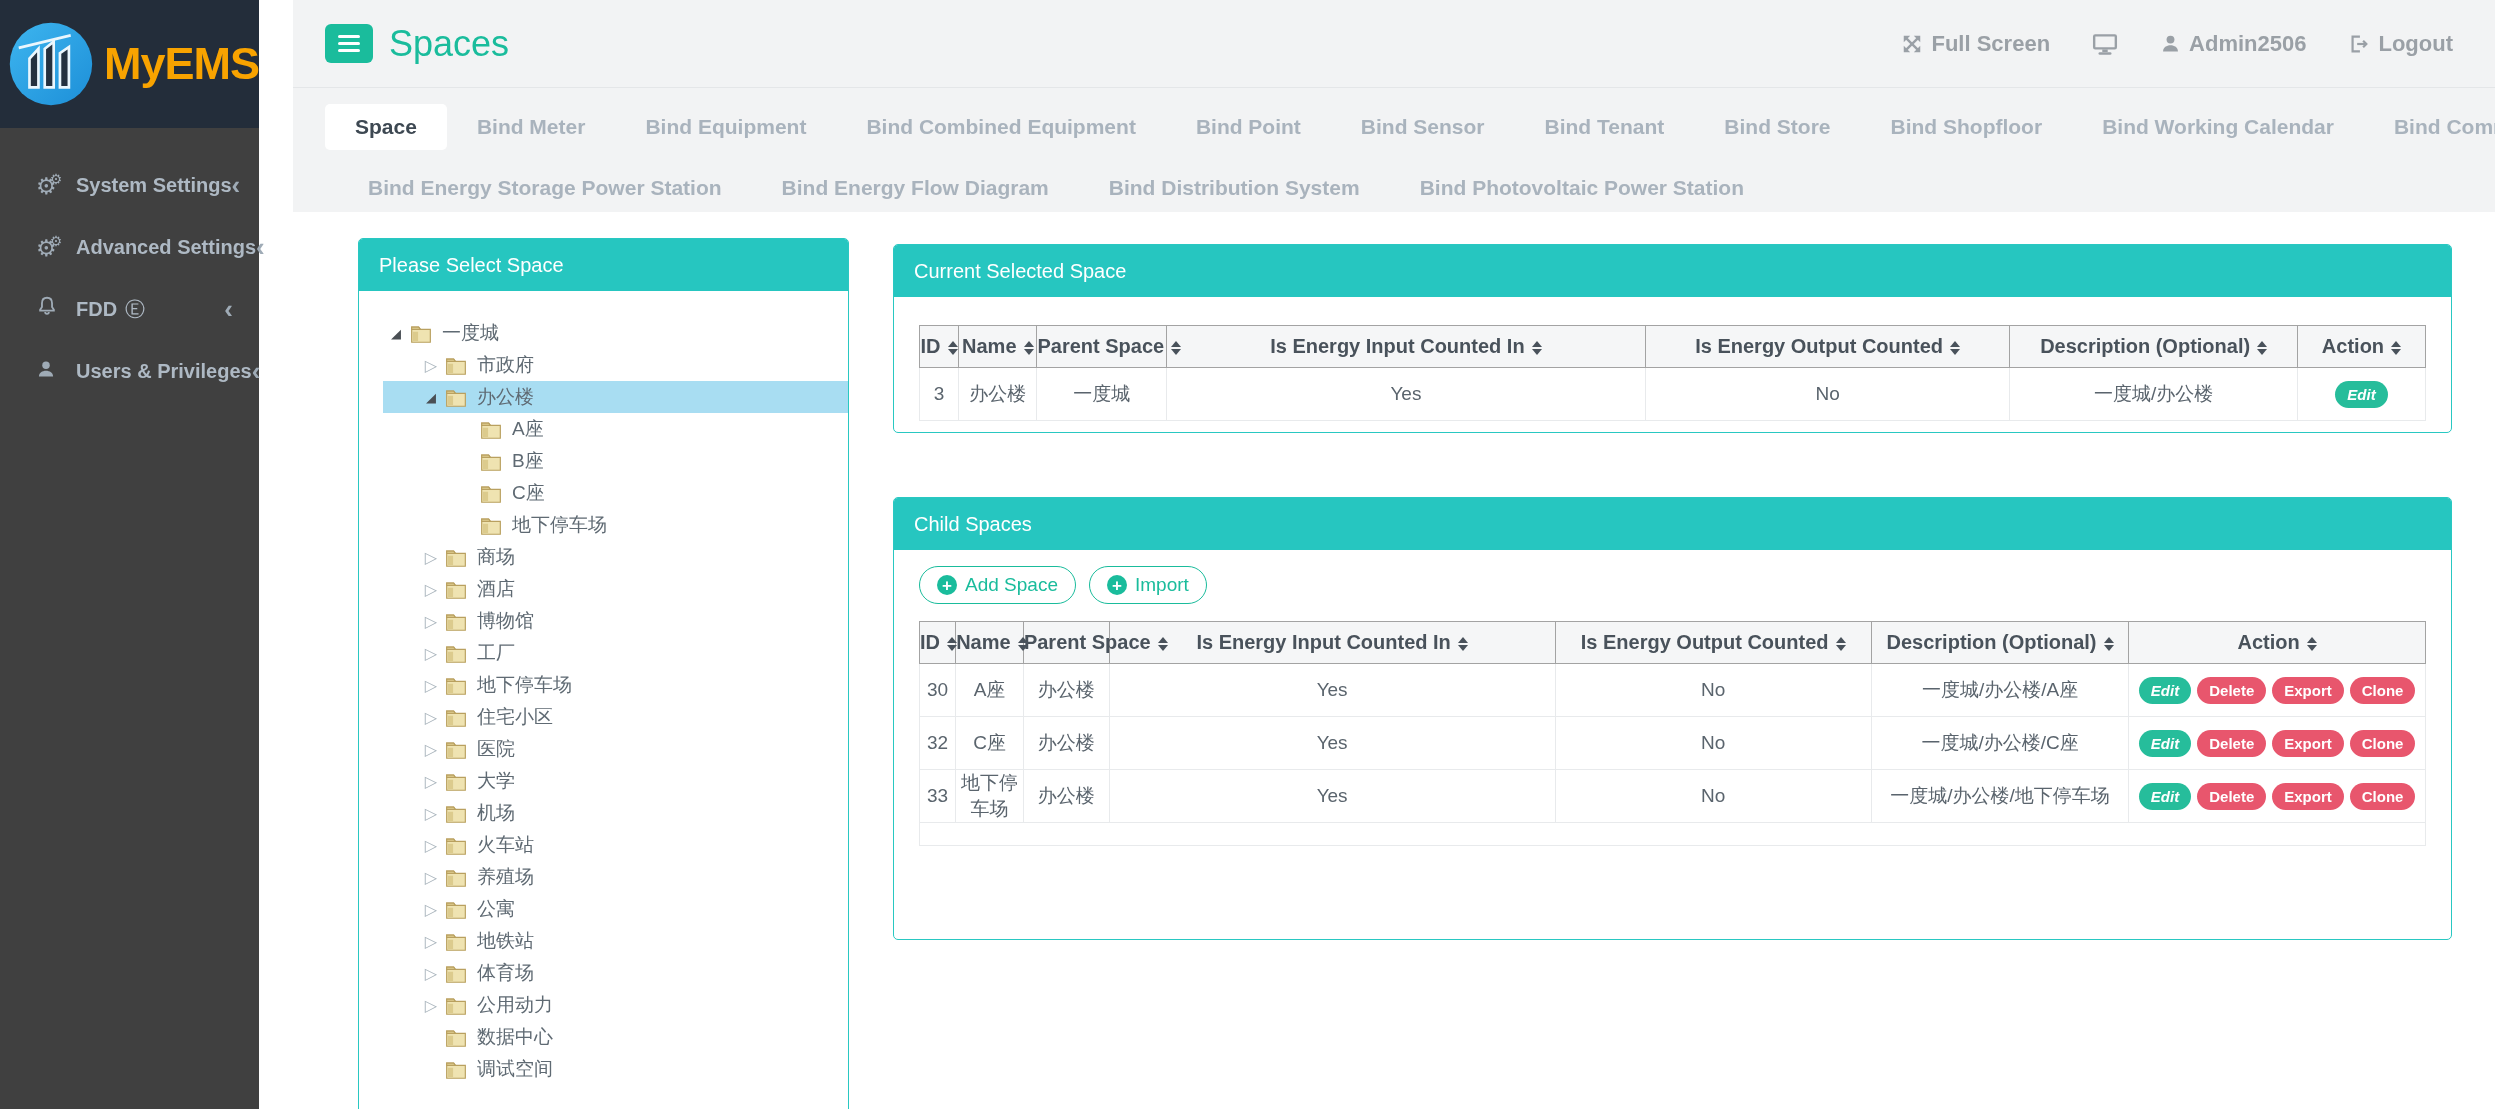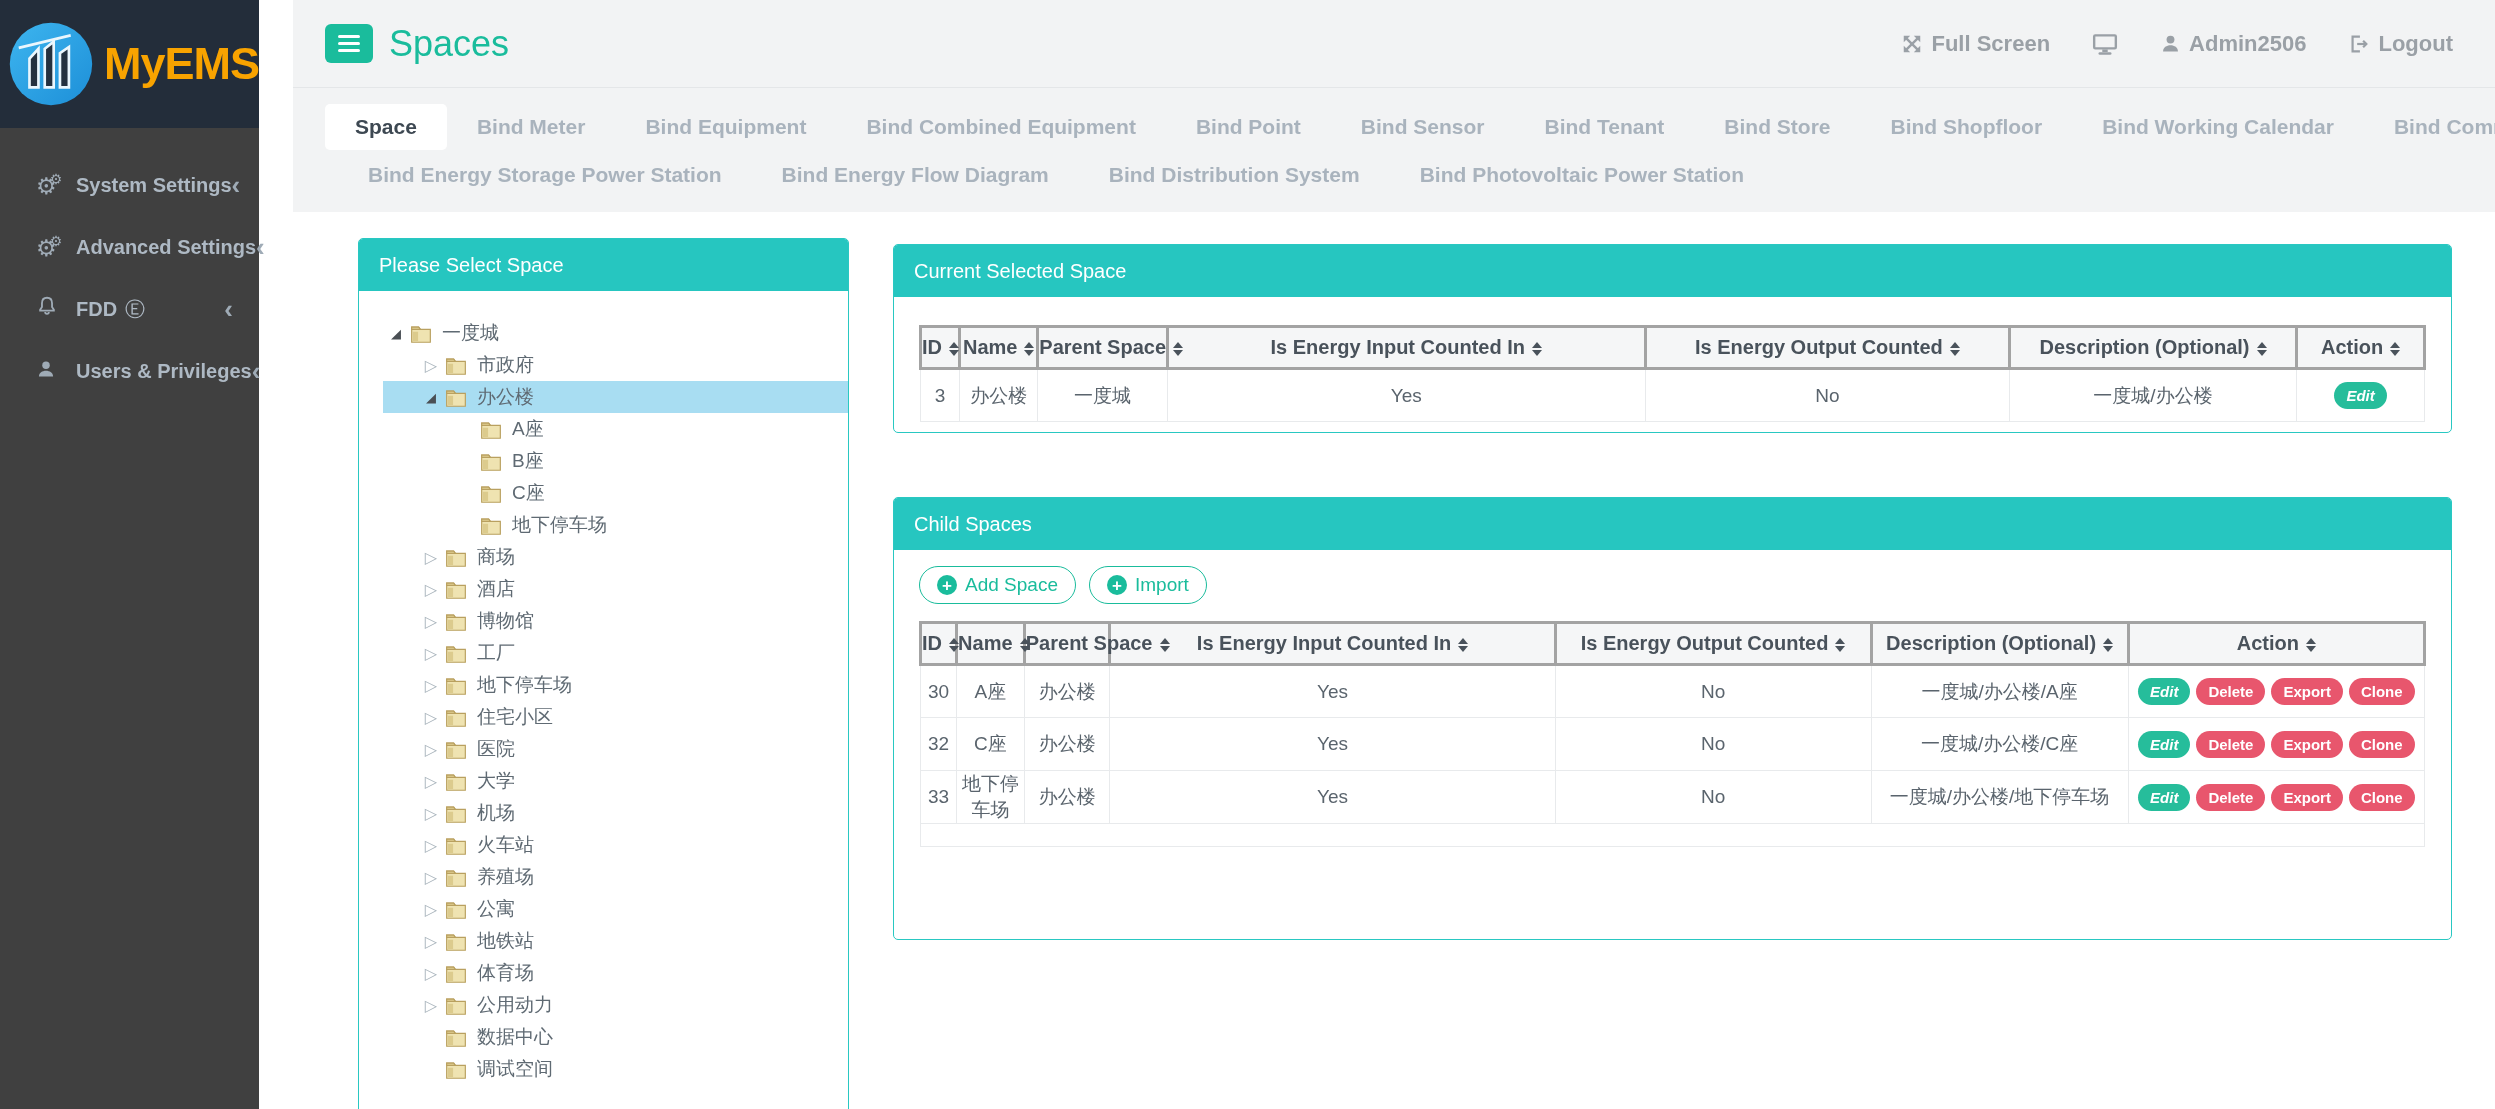--- a/index.html
+++ b/index.html
@@ -22,21 +22,21 @@
   .main { position: absolute; left: 293px; top: 0; width: 2202px; height: 1109px; background: #f2f3f4; }
   .header { height: 88px; border-bottom: 1px solid #e4e6e8; display: flex; align-items: center; padding: 0 42px 0 32px; }
   .burger { width: 48px; height: 39px; background: #1abc9c; border-radius: 6px; display: flex; flex-direction: column; justify-content: center; align-items: center; gap: 4px; cursor: pointer; flex: 0 0 48px; }
   .burger span { width: 22px; height: 3px; background: #fff; border-radius: 2px; }
   .page-title { color: #1abc9c; font-size: 36px; margin-left: 16px; font-weight: 400; }
   .topbar { margin-left: auto; display: flex; align-items: center; gap: 42px; color: #9aa0a6; font-size: 22px; font-weight: bold; }
   .tb-item { display: flex; align-items: center; gap: 8px; cursor: pointer; white-space: nowrap; }
 
   
   .tabs1 { display: flex; align-items: stretch; padding: 16px 0 0 32px; height: 62px; }
-  .tabs2 { display: flex; align-items: center; padding-left: 45px; height: 50px; }
+  .tabs2 { display: flex; align-items: flex-end; padding-left: 45px; height: 50px; }
   .tab { padding: 13px 30px; font-size: 21px; font-weight: bold; color: #a9b3bd; white-space: nowrap; cursor: pointer; display: flex; align-items: center; gap: 6px; }
   .tabs2 .tab { padding: 0 30px; }
   .tab.active { background: #fff; border-radius: 5px; color: #3d4852; }
 
   
   .content { position: absolute; top: 212px; left: 0; right: 0; height: 897px; background: #fff; }
   .panel { position: absolute; background: #fff; border: 1px solid #29c8c2; border-radius: 5px; }
   .panel-header { height: 52px; background: #26c6c0; border-radius: 4px 4px 0 0; color: #fff; font-size: 20px; display: flex; align-items: center; padding-left: 20px; }
   .tree-panel  { left: 65px;  top: 26px; width: 491px; height: 900px; }
   .cur-panel   { left: 600px; top: 32px; width: 1559px; height: 189px; }
@@ -49,21 +49,21 @@
   .texp { width: 26px; text-align: center; flex: 0 0 26px; }
   .texp.open { color: #4a4f54; font-size: 13px; }
   .texp.closed { color: #a9b4bc; font-size: 16px; }
   .tfolder { width: 30px; flex: 0 0 30px; display: flex; align-items: center; }
   .tlabel { margin-left: 3px; white-space: nowrap; }
 
   
   .table-wrap { margin: 28px 25px 0 25px; }
   .child-panel .table-wrap { margin-top: 17px; }
   .tbl { width: 100%; border-collapse: collapse; text-align: center; table-layout: fixed; }
-  .tbl th { background: #f5f6f7; border: 3px solid #a3a3a3; font-size: 20px; color: #49525b; height: 42px; font-weight: bold; cursor: pointer; white-space: nowrap; }
+  .tbl th { background: #f5f6f7; border: 1px solid #a3a3a3; font-size: 20px; color: #49525b; height: 42px; font-weight: bold; cursor: pointer; white-space: nowrap; }
   .tbl td { border: 1px solid #e8eaec; font-size: 19px; color: #5a646d; height: 53px; }
   .empty-row td { height: 23px; }
   .sort { display: inline-flex; flex-direction: column; margin-left: 7px; vertical-align: middle; gap: 2px; }
   .sort i { display: block; width: 0; height: 0; border-left: 5px solid transparent; border-right: 5px solid transparent; }
   .sort .up { border-bottom: 6px solid #49525b; }
   .sort .dn { border-top: 6px solid #49525b; }
 
   .btn-pill { display: inline-block; border-radius: 15px; color: #fff; font-size: 15px; font-weight: bold; padding: 5px 12px; margin: 0 3px; cursor: pointer; }
   .btn-pill.green { background: #26bd9b; font-style: italic; }
   .btn-pill.red { background: #e8566d; }

